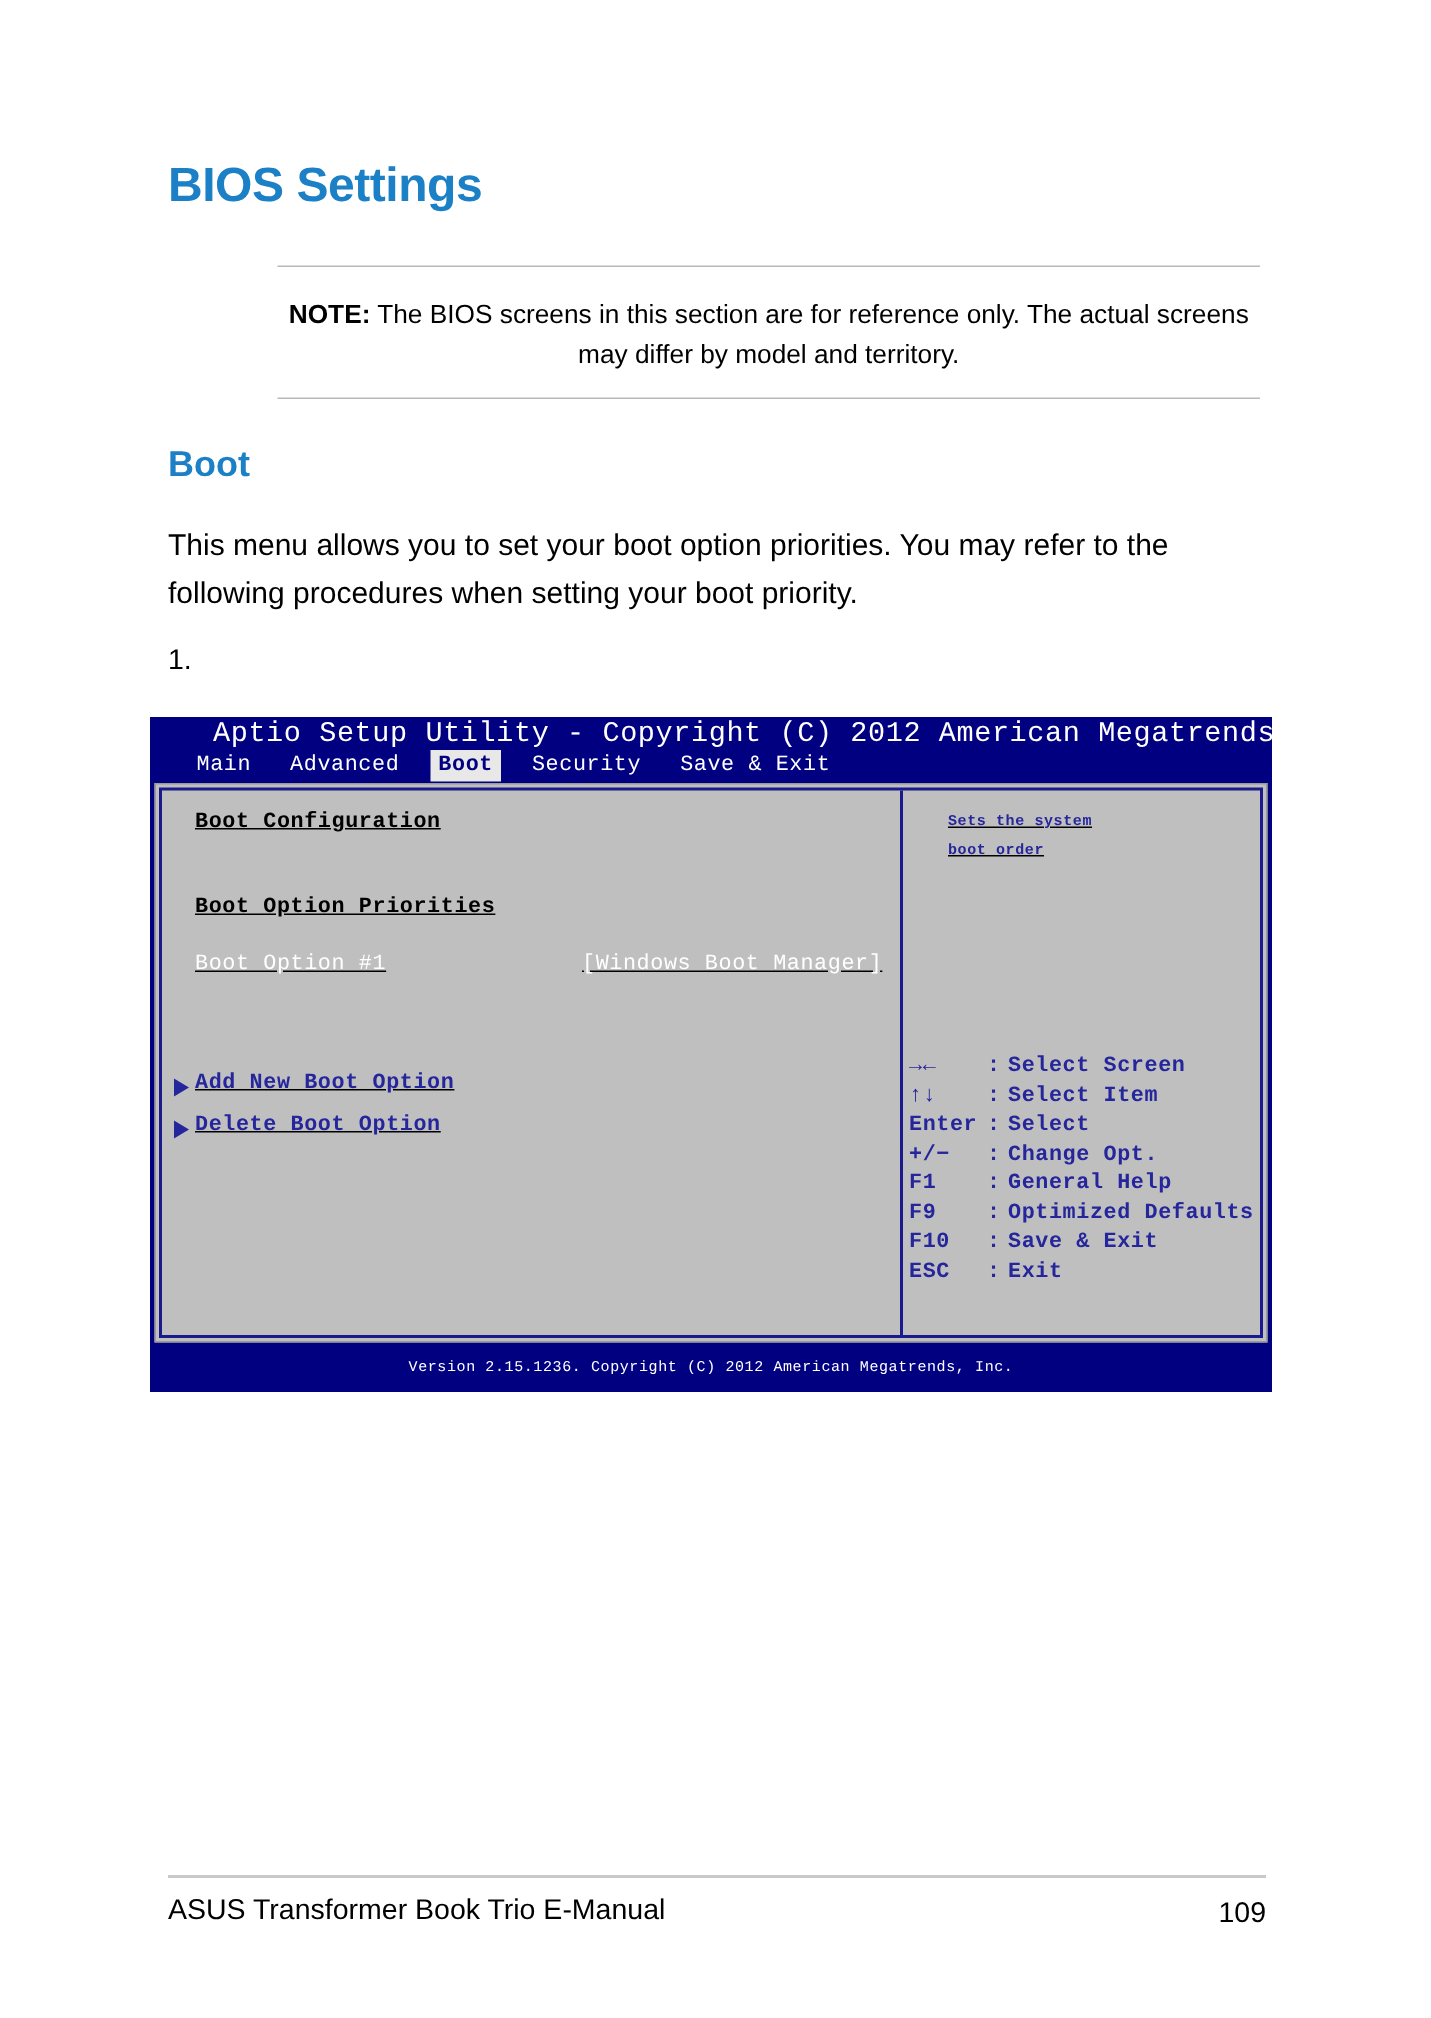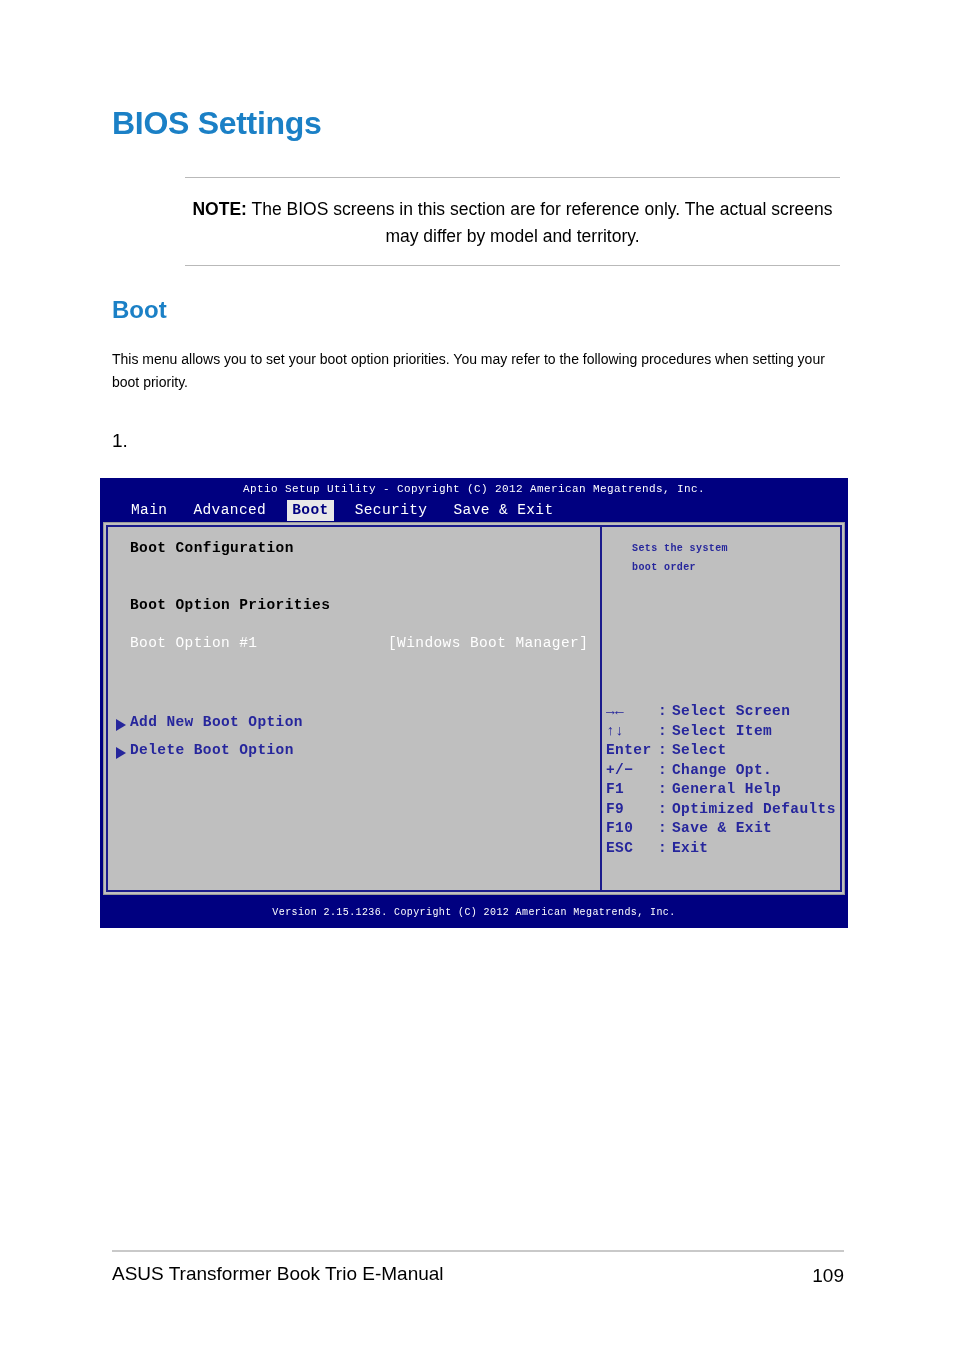--- a/index.html
+++ b/index.html
@@ -66,21 +66,21 @@
     font-weight: bold;
     color: #1b80c6;
   }
 
   
   .body-para {
     position: absolute;
     left: 112px;
     top: 348px;
     width: 732px;
-    font-size: 14px;
+    font-size: 20px;
     line-height: 1.62;
     color: #000;
   }
 
   
   .step {
     position: absolute;
     left: 112px;
     top: 427px;
     width: 732px;
@@ -104,23 +104,24 @@
     height: 450px;
     background: #000080;
     font-family: "Liberation Mono", "DejaVu Sans Mono", monospace;
     box-sizing: border-box;
   }
   .bios-titlebar {
     height: 22px;
     line-height: 22px;
     text-align: center;
     color: #ffffff;
-    font-size: 11px;
-    letter-spacing: 0.4px;
-    white-space: nowrap;
+    font-size: 19px;
+    letter-spacing: 0.4px;
+    white-space: nowrap;
+    padding-left: 42px;
   }
   .bios-tabs {
     height: 21px;
     line-height: 21px;
     padding-left: 26px;
     font-size: 14.5px;
     letter-spacing: 0.4px;
     white-space: nowrap;
     color: #ffffff;
   }
@@ -138,20 +139,21 @@
   .bios-frame {
     position: absolute;
     left: 3px;
     top: 44px;
     right: 3px;
     bottom: 33px;
     background: #bfbfbf;
     border: 1px solid #9a9a9a;
     box-sizing: border-box;
     padding: 2px;
+    text-decoration: underline;
   }
   .bios-panels {
     position: relative;
     width: 100%;
     height: 100%;
     border: 2px solid #1a1a8c;
     box-sizing: border-box;
     background: #bfbfbf;
     display: flex;
   }

